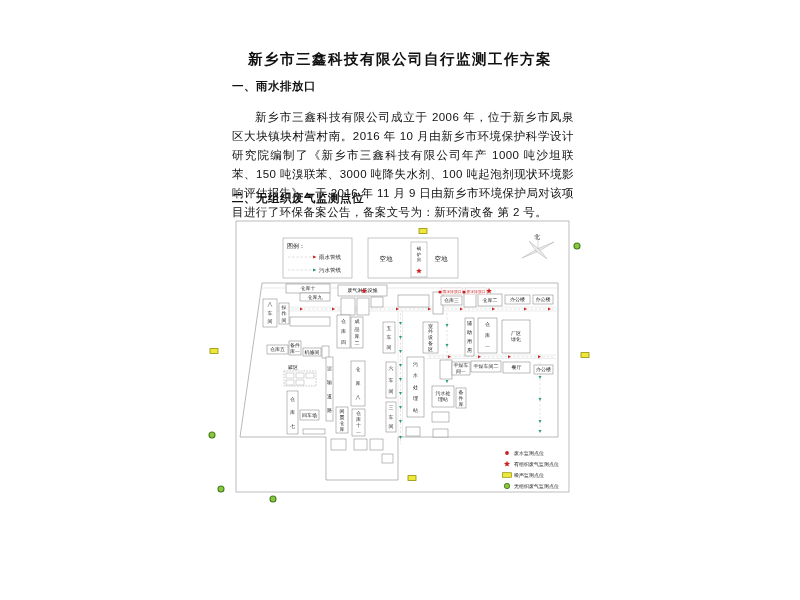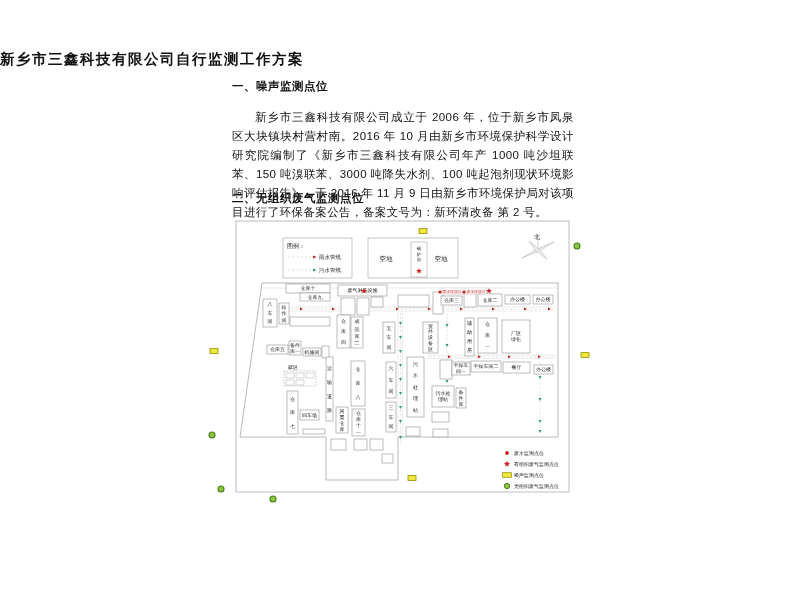--- a/index.html
+++ b/index.html
@@ -1,29 +1,29 @@
 <!DOCTYPE html>
 <html><head>
 <meta charset="utf-8">
 <style>
   html,body{margin:0;padding:0;width:800px;height:600px;background:#fff;overflow:hidden}
   .page{position:relative;width:800px;height:600px;font-family:"Liberation Sans",sans-serif;color:#111}
-  .doc-title{position:absolute;top:50px;left:0;width:100%;text-align:left;font-size:14.5px;font-weight:bold;letter-spacing:1.5px}
+  .doc-title{position:absolute;top:50px;left:0;width:100%;text-align:center;font-size:14.5px;font-weight:bold;letter-spacing:1.5px}
   .h1{position:absolute;left:232px;top:79px;font-size:11.5px;font-weight:bold;letter-spacing:.5px}
   .para{position:absolute;left:232px;top:108px;width:342px;font-size:11.5px;line-height:19px;text-align:justify;text-indent:23px;letter-spacing:.4px}
   .h2{position:absolute;left:232px;top:191px;font-size:11.5px;font-weight:bold;letter-spacing:.5px}
   #sitemap{position:absolute;left:195px;top:215px;width:405px;height:330px}
   #sitemap text{font-family:"Liberation Sans",sans-serif}
 </style>
 </head>
 <body>
 
 <div class="page">
   <div class="doc-title">新乡市三鑫科技有限公司自行监测工作方案</div>
-  <div class="h1">一、噪声监测点位</div>
+  <div class="h1">一、雨水排放口</div>
   <div class="para">新乡市三鑫科技有限公司成立于 2006 年，位于新乡市凤泉区大块镇块村营村南。2016 年 10 月由新乡市环境保护科学设计研究院编制了《新乡市三鑫科技有限公司年产 1000 吨沙坦联苯、150 吨溴联苯、3000 吨降失水剂、100 吨起泡剂现状环境影响评估报告》，于 2016 年 11 月 9 日由新乡市环境保护局对该项目进行了环保备案公告，备案文号为：新环清改备 第 2 号。</div>
   <div class="h2">二、无组织废气监测点位</div>
   <svg id="sitemap" viewBox="195 215 405 330" xmlns="http://www.w3.org/2000/svg">
       <rect x="236" y="221" width="333" height="271" fill="#fff" stroke="#a0a0a0" stroke-width="0.7"></rect>
       <g>
         <polygon points="262,283 558,283 558,437 398,437 398,480 326,480 326,437 240,437" fill="none" stroke="#8a8a8a" stroke-width="0.6"></polygon>
         <line x1="262" y1="288" x2="558" y2="288" stroke="#c4c4c4" stroke-width="0.4"></line>
       </g>
       <g>
         <line x1="264" y1="307" x2="556" y2="307" stroke="#cccccc" stroke-width="0.35"></line>

